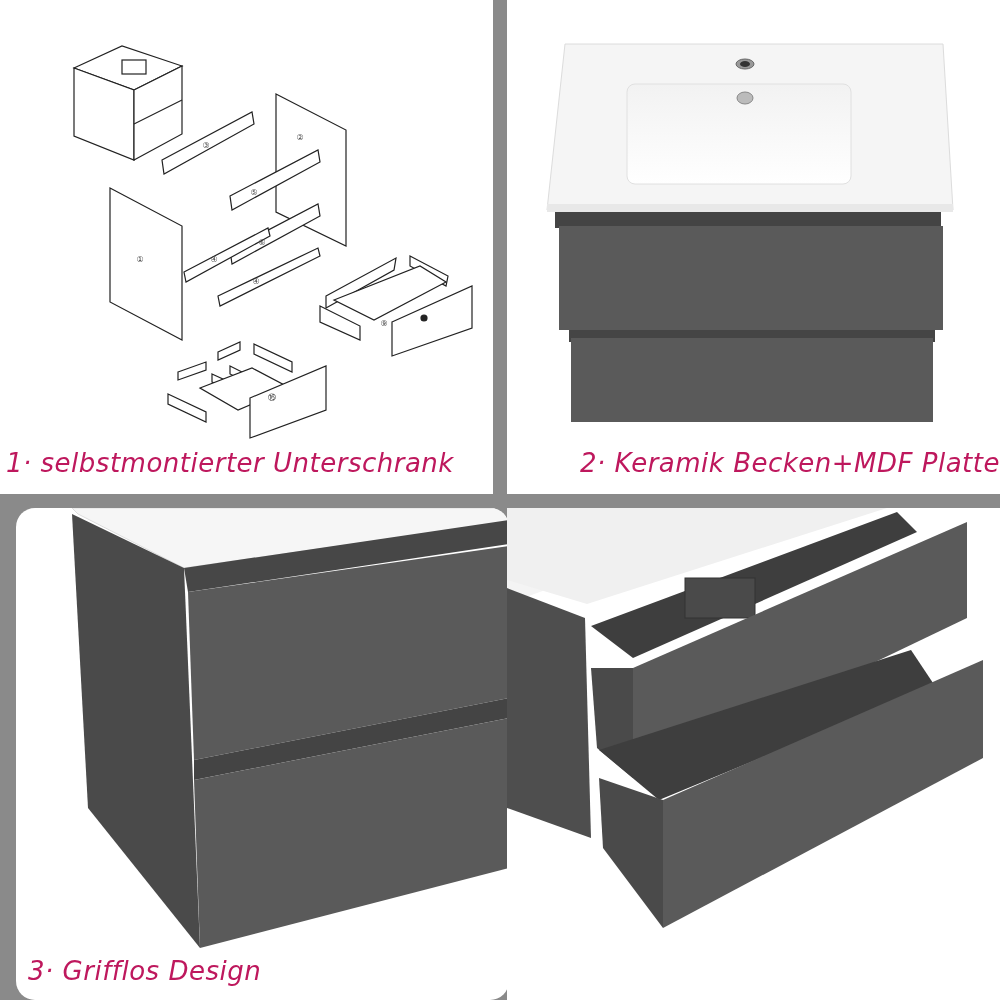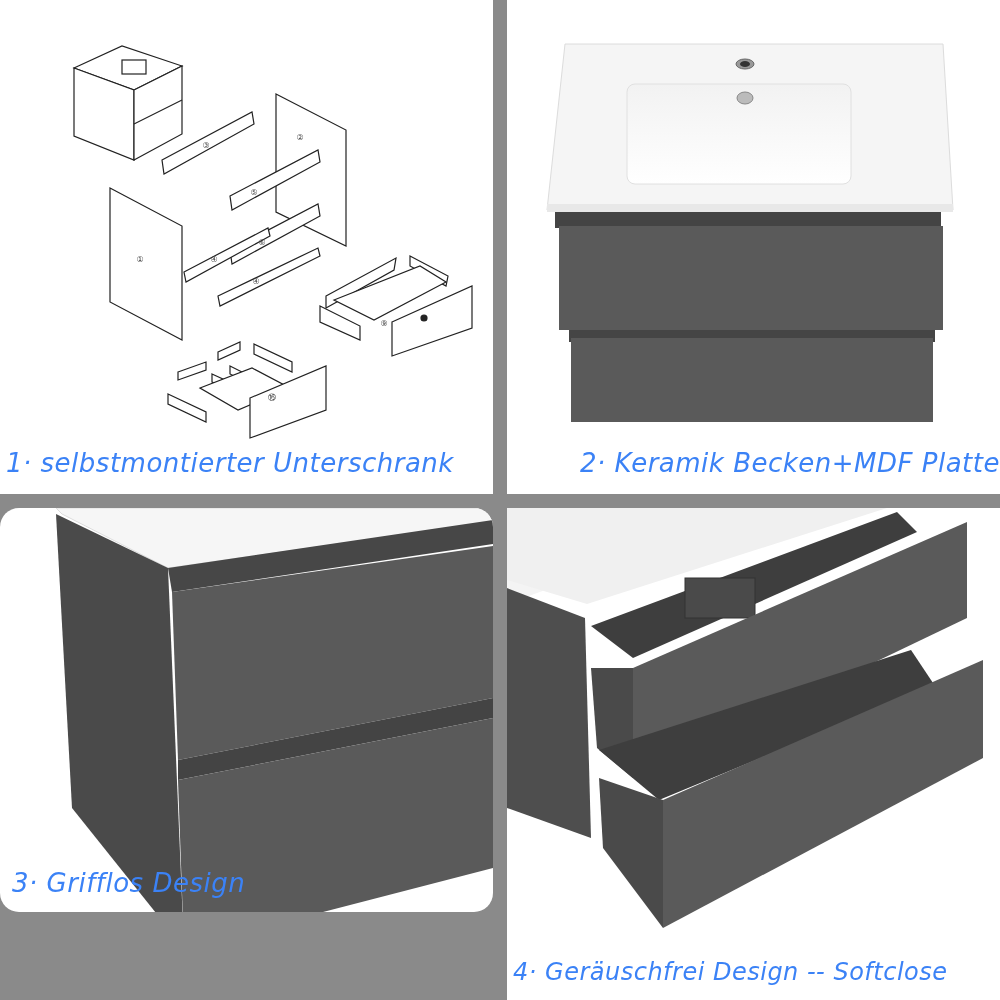--- a/index.html
+++ b/index.html
@@ -1,26 +1,26 @@
 <!DOCTYPE html>
 <html><head>
   <meta charset="utf-8">
   <style>
     * { box-sizing: border-box; margin: 0; padding: 0; }
     html, body { width: 1000px; height: 1000px; background: #8a8a8a; overflow: hidden; }
     body { position: relative; font-family: "DejaVu Sans", sans-serif; }
     .panel { position: absolute; background: #ffffff; overflow: hidden; }
     .p1 { left: 0; top: 0; width: 493px; height: 494px; }
     .p2 { left: 507px; top: 0; width: 493px; height: 494px; }
-    .p3 { left: 0; top: 508px; width: 493px; height: 404px; border-radius: 19px; }
+    .p3 { left: 16px; top: 508px; width: 493px; height: 492px; border-radius: 19px; }
     .p4 { left: 507px; top: 508px; width: 493px; height: 492px; }
     .caption {
       position: absolute; left: 0; right: 0; bottom: 10px;
       font-family: "DejaVu Sans", sans-serif; font-style: oblique;
-      font-size: 25px; color: #3b82f6; letter-spacing: 0.5px; white-space: nowrap;
+      font-size: 25px; color: #be185d; letter-spacing: 0.5px; white-space: nowrap;
     }
     .p1 .caption { left: 6px; bottom: 16px; font-size: 26px; }
     .p2 .caption { left: 26px; bottom: 16px; font-size: 26px; text-align: right; }
     .p3 .caption { left: 12px; bottom: 14px; font-size: 26px; }
     .p4 .caption { left: 6px; bottom: 14px; font-size: 24px; }
     svg { position: absolute; left: 0; top: 0; }
   </style>
 </head>
 <body>
 
@@ -135,14 +135,13 @@
     <rect x="178" y="70" width="70" height="40" fill="#4a4a4a" stroke="#333"></rect>
 
     <polygon points="126,160 460,14 460,110 126,270" fill="#5a5a5a"></polygon>
     <polygon points="84,160 126,160 126,270 90,240" fill="#4a4a4a"></polygon>
 
     <polygon points="92,242 404,142 428,178 152,292" fill="#3e3e3e"></polygon>
 
     <polygon points="156,292 476,152 476,250 156,420" fill="#5a5a5a"></polygon>
     <polygon points="92,270 156,292 156,420 96,340" fill="#4a4a4a"></polygon>
   </svg>
-  <div class="caption">4· Geräuschfrei Design -- Softclose</div>
 </div>
 
 </body></html>

